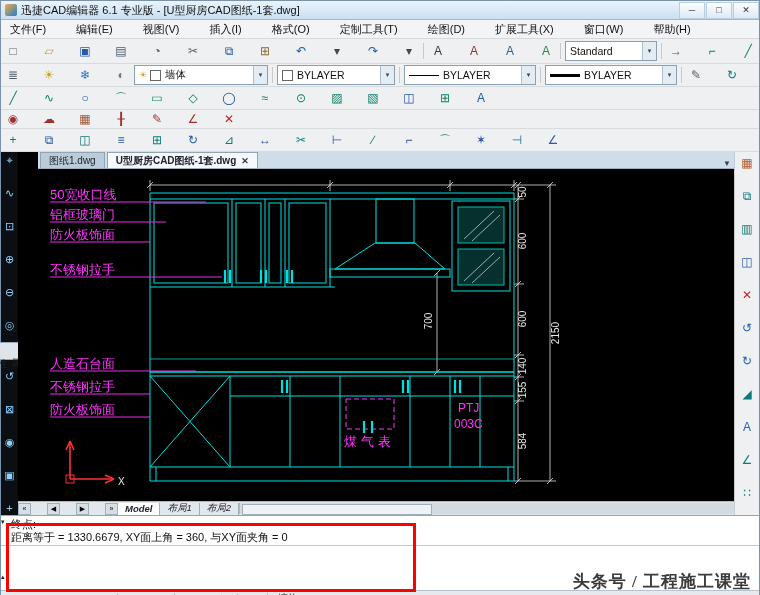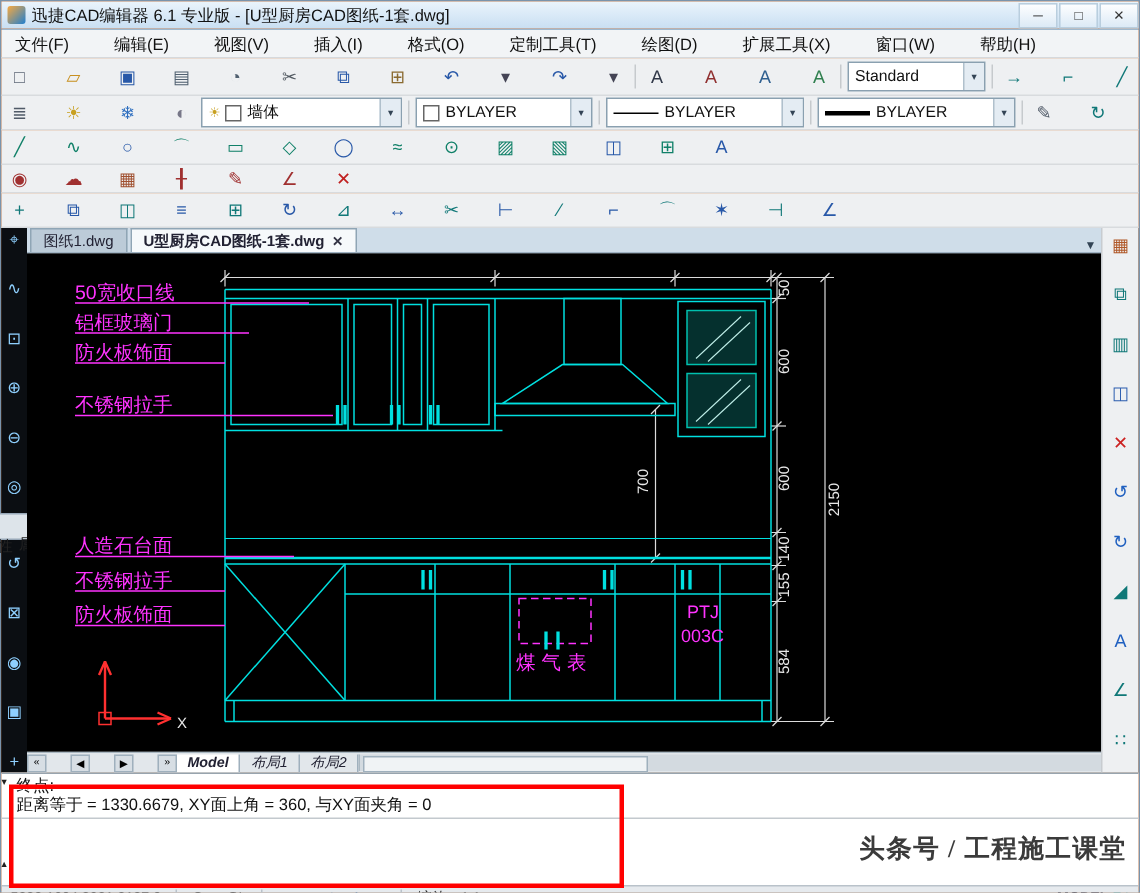--- a/index.html
+++ b/index.html
@@ -1,17 +1,17 @@
 <!DOCTYPE html>
 <html><head>
 <meta charset="utf-8">
 <style>
   html,body{margin:0;padding:0;width:760px;height:595px;overflow:hidden;
     font-family:"Liberation Sans",sans-serif;background:#e8e8e8;}
-  .window{width:758px;height:593px;border:1px solid #7a93ab;display:flex;flex-direction:column;position:relative;background:#f97316;}
+  .window{width:758px;height:593px;border:1px solid #7a93ab;display:flex;flex-direction:column;position:relative;background:#fdba74;}
 
   
   .titlebar{height:18px;background:linear-gradient(#eaf4fc,#c9dff2);display:flex;align-items:center;font-size:11px;color:#111;border-bottom:1px solid #9fb8cd;flex:none;}
   .appicon{width:12px;height:12px;margin:0 4px;background:linear-gradient(135deg,#f7a940,#1f7fd0);border-radius:2px;flex:none;}
   .title-text{white-space:nowrap;overflow:hidden;}
   .wctrl{margin-left:auto;display:flex;}
   .wbtn{width:24px;height:15px;display:flex;align-items:center;justify-content:center;font-size:9px;color:#333;border:1px solid #b9cede;background:linear-gradient(#fdfeff,#dceaf6);margin-left:1px;}
 
   
   .menubar{height:18px;background:#f2f4f6;display:flex;align-items:center;font-size:11px;color:#111;border-bottom:1px solid #d5d9dd;flex:none;padding-left:2px;}
@@ -31,21 +31,21 @@
   .lt-sample{width:30px;border-top:1px solid #000;margin-right:4px;flex:none;}
   .lw-sample{width:30px;border-top:3px solid #000;margin-right:4px;flex:none;}
   .sun{font-size:9px;color:#c8a020;margin-right:3px;}
 
   
   .main{flex:none;height:363px;display:flex;background:#000;}
   .left-rail{width:17px;background:#0b0e12;display:flex;flex-direction:column;align-items:center;flex:none;}
   .rail-btn{width:16px;height:17px;border:none;background:transparent;color:#8fd0ff;font-size:11px;line-height:1;display:flex;align-items:center;justify-content:center;padding:0;}
   .prop-tab{writing-mode:vertical-rl;background:#dde4ea;color:#222;border:1px solid #98a8b8;border-left:none;font-size:10px;padding:7px 1px;margin:8px 0;letter-spacing:2px;}
   .center{flex:1;display:flex;flex-direction:column;min-width:0;}
-  .doctabs{height:16px;background:#cfdde9;display:flex;align-items:flex-end;font-size:10px;border-bottom:1px solid #9fb2c2;flex:none;}
+  .doctabs{height:16px;background:#cfdde9;display:flex;align-items:flex-end;font-size:10px;border-bottom:1px solid #9fb2c2;flex:none;margin-left:20px;}
   .dtab{padding:1px 8px;background:#bccbd8;border:1px solid #8fa5b5;border-bottom:none;margin-left:2px;color:#223;display:flex;align-items:center;gap:5px;height:13px;}
   .dtab.active{background:#f6f9fb;font-weight:bold;}
   .dtab .close{font-size:9px;color:#334;}
   .dtab-spacer{flex:1;}
   .dtab-menu{width:14px;font-size:8px;color:#345;text-align:center;}
   .canvas{flex:1;background:#000;position:relative;overflow:hidden;}
   .canvas svg{position:absolute;left:28px;top:0;}
   .model-bar{height:13px;background:#e2e7eb;display:flex;align-items:center;font-size:9.5px;border-top:1px solid #aab8c2;flex:none;}
   .mnav{width:13px;height:12px;border:1px solid #9fb0bd;background:#d7dee4;font-size:7px;display:flex;align-items:center;justify-content:center;padding:0;}
   .mtab{padding:0 7px;font-style:italic;border-right:1px solid #9fb0bd;height:12px;display:flex;align-items:center;color:#223;}
@@ -65,21 +65,21 @@
   .caret-bar{display:inline-block;width:1px;height:11px;background:#333;margin-left:2px;}
   .hl-box{position:absolute;left:5px;top:7px;width:404px;height:63px;border:3px solid #ff0000;pointer-events:none;}
   .grip{position:absolute;left:0;font-size:7px;color:#222;line-height:1;}
 
   
   .statusbar{height:14px;background:#e6eaee;border-top:1px solid #b9c2ca;display:flex;align-items:center;font-size:9.5px;color:#222;flex:none;padding:0 6px;gap:10px;}
   .sb-sep{width:1px;height:10px;background:#b9c2ca;}
   .sb-toggles{display:flex;gap:3px;}
   .sb-tg{font-size:9px;color:#3a6ea5;border:none;background:transparent;padding:0;width:12px;}
   .sb-mode{margin-left:auto;margin-right:14px;font-weight:bold;color:#223;}
-  .watermark{position:absolute;right:8px;bottom:17px;z-index:60;font-family:"Liberation Serif",serif;font-size:17px;font-weight:bold;color:#3b3b3b;letter-spacing:1px;}
+  .watermark{position:absolute;right:8px;bottom:1px;z-index:60;font-family:"Liberation Serif",serif;font-size:17px;font-weight:bold;color:#3b3b3b;letter-spacing:1px;}
 </style>
 </head>
 <body>
 
 <div class="window">
 
   <div class="titlebar">
     <span class="appicon"></span>
     <span class="title-text">迅捷CAD编辑器 6.1 专业版  - [U型厨房CAD图纸-1套.dwg]</span>
     <span class="wctrl">

